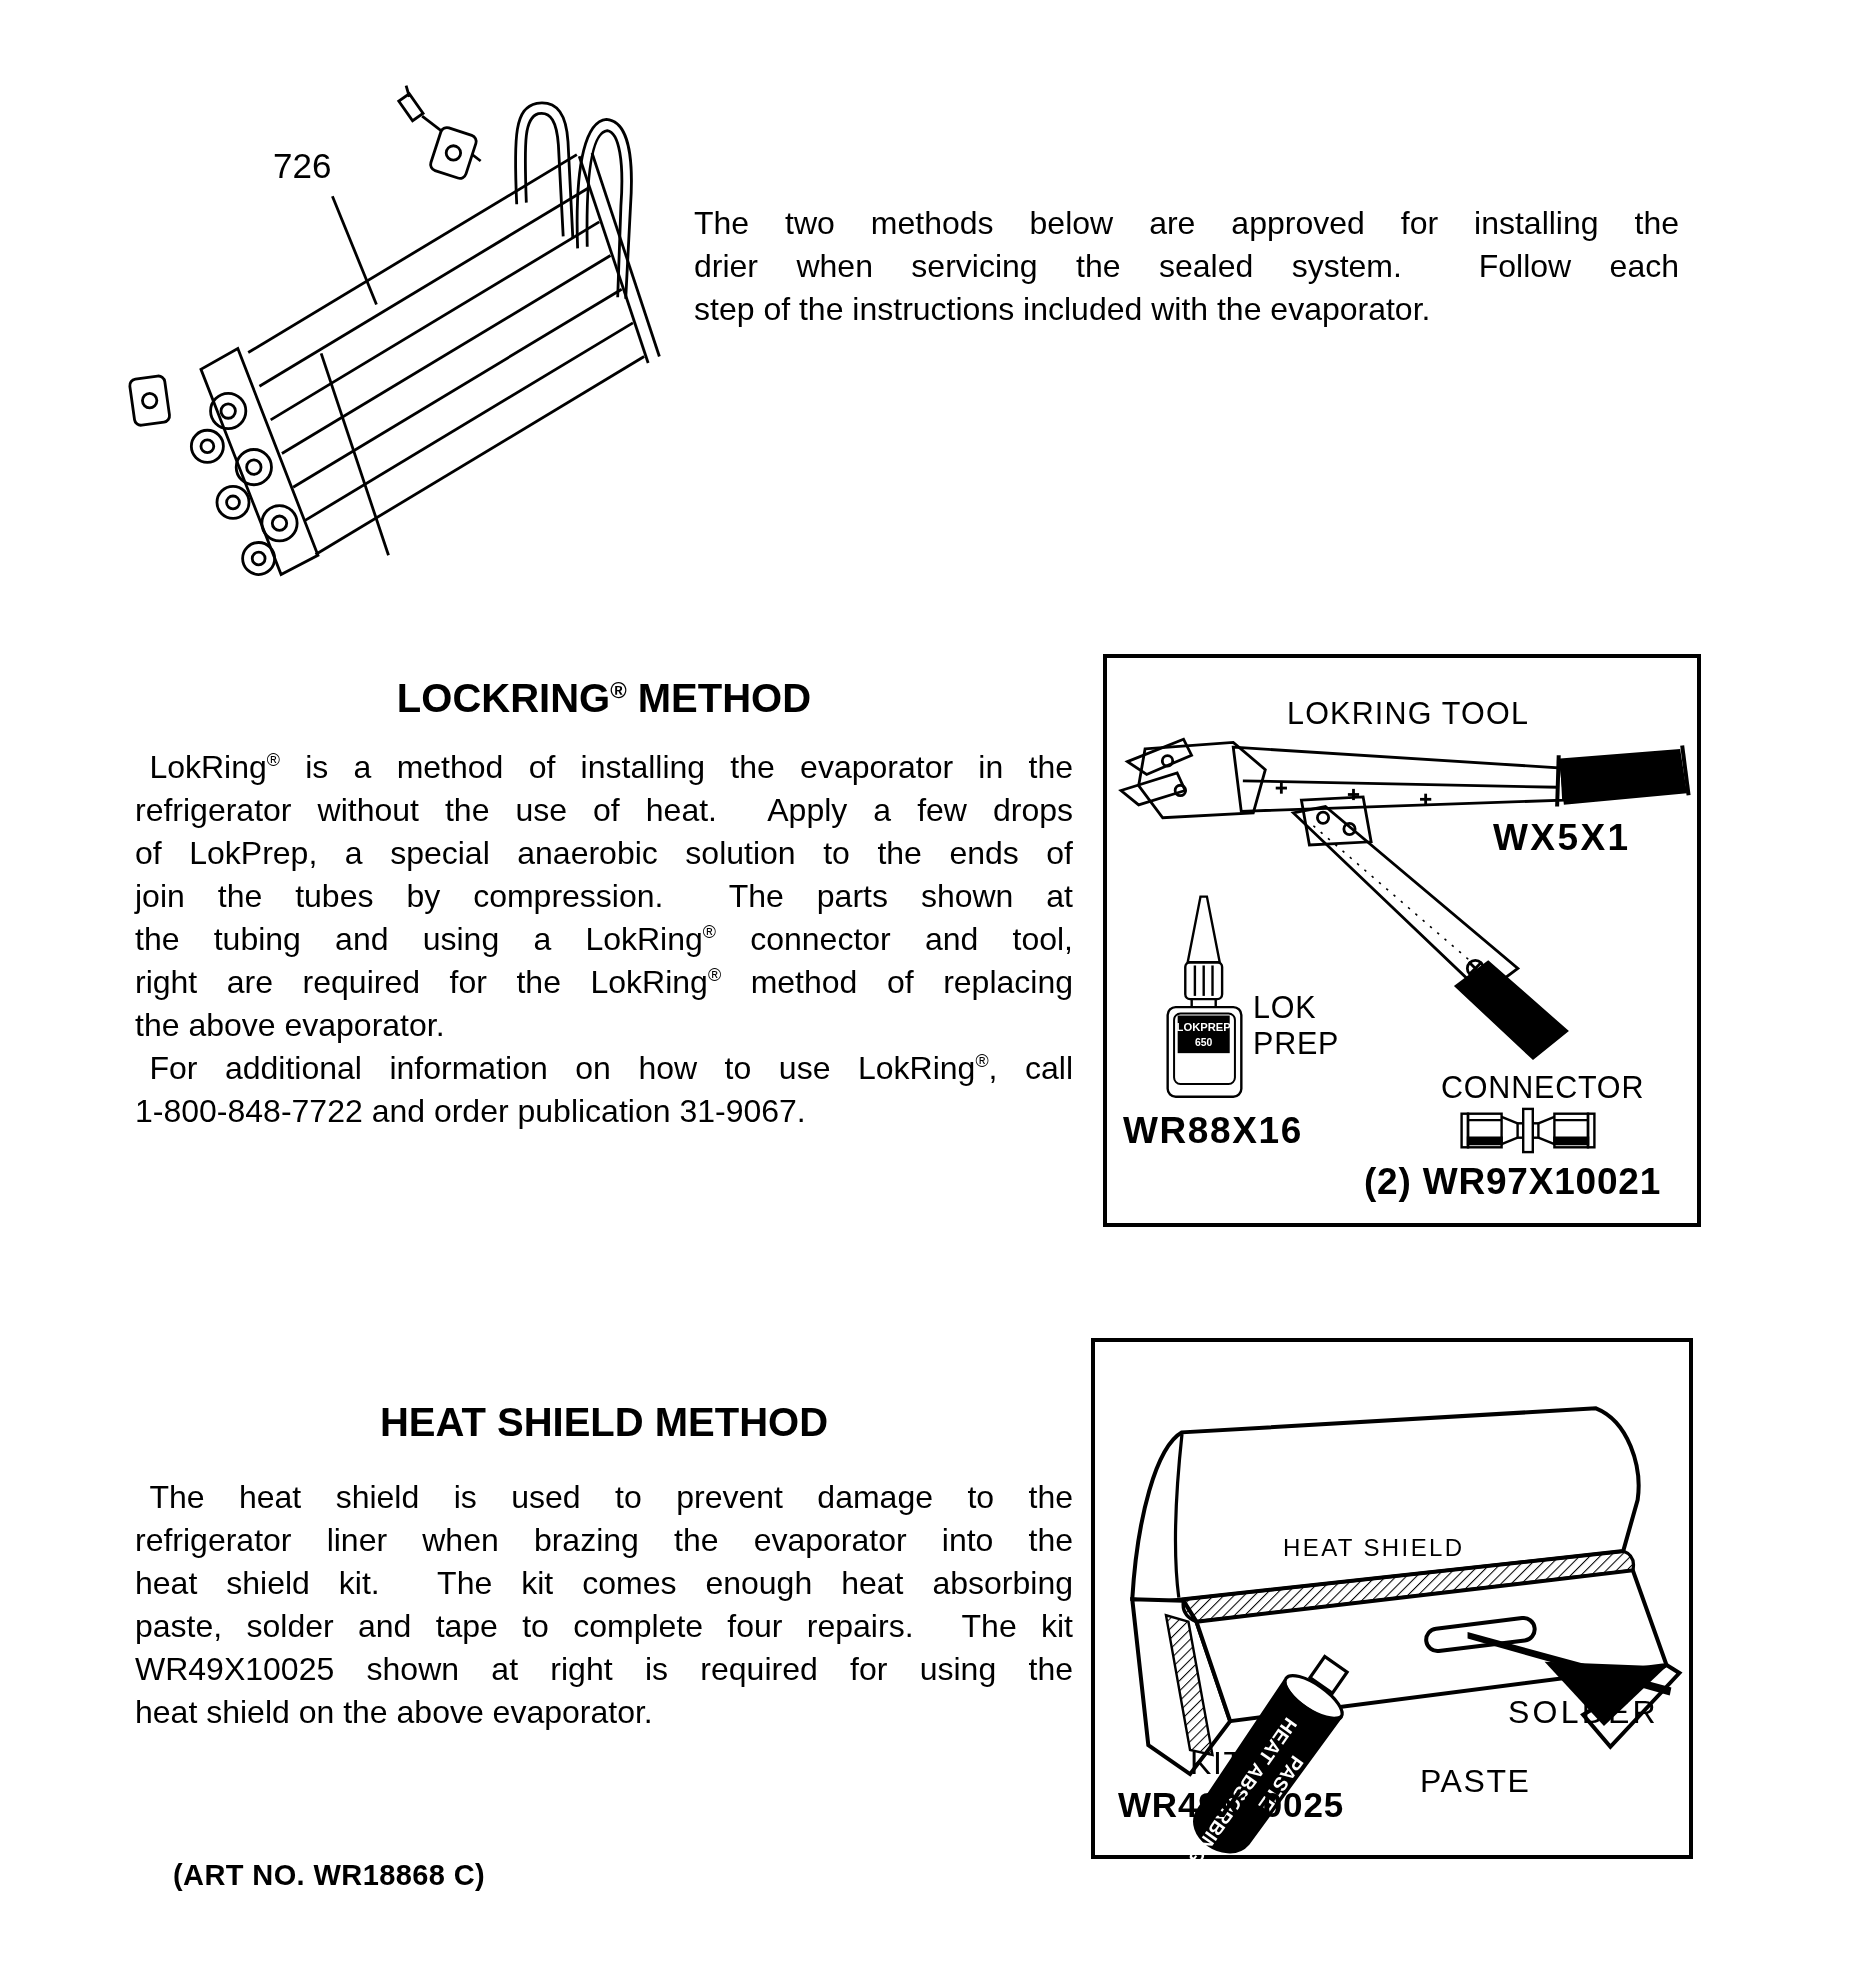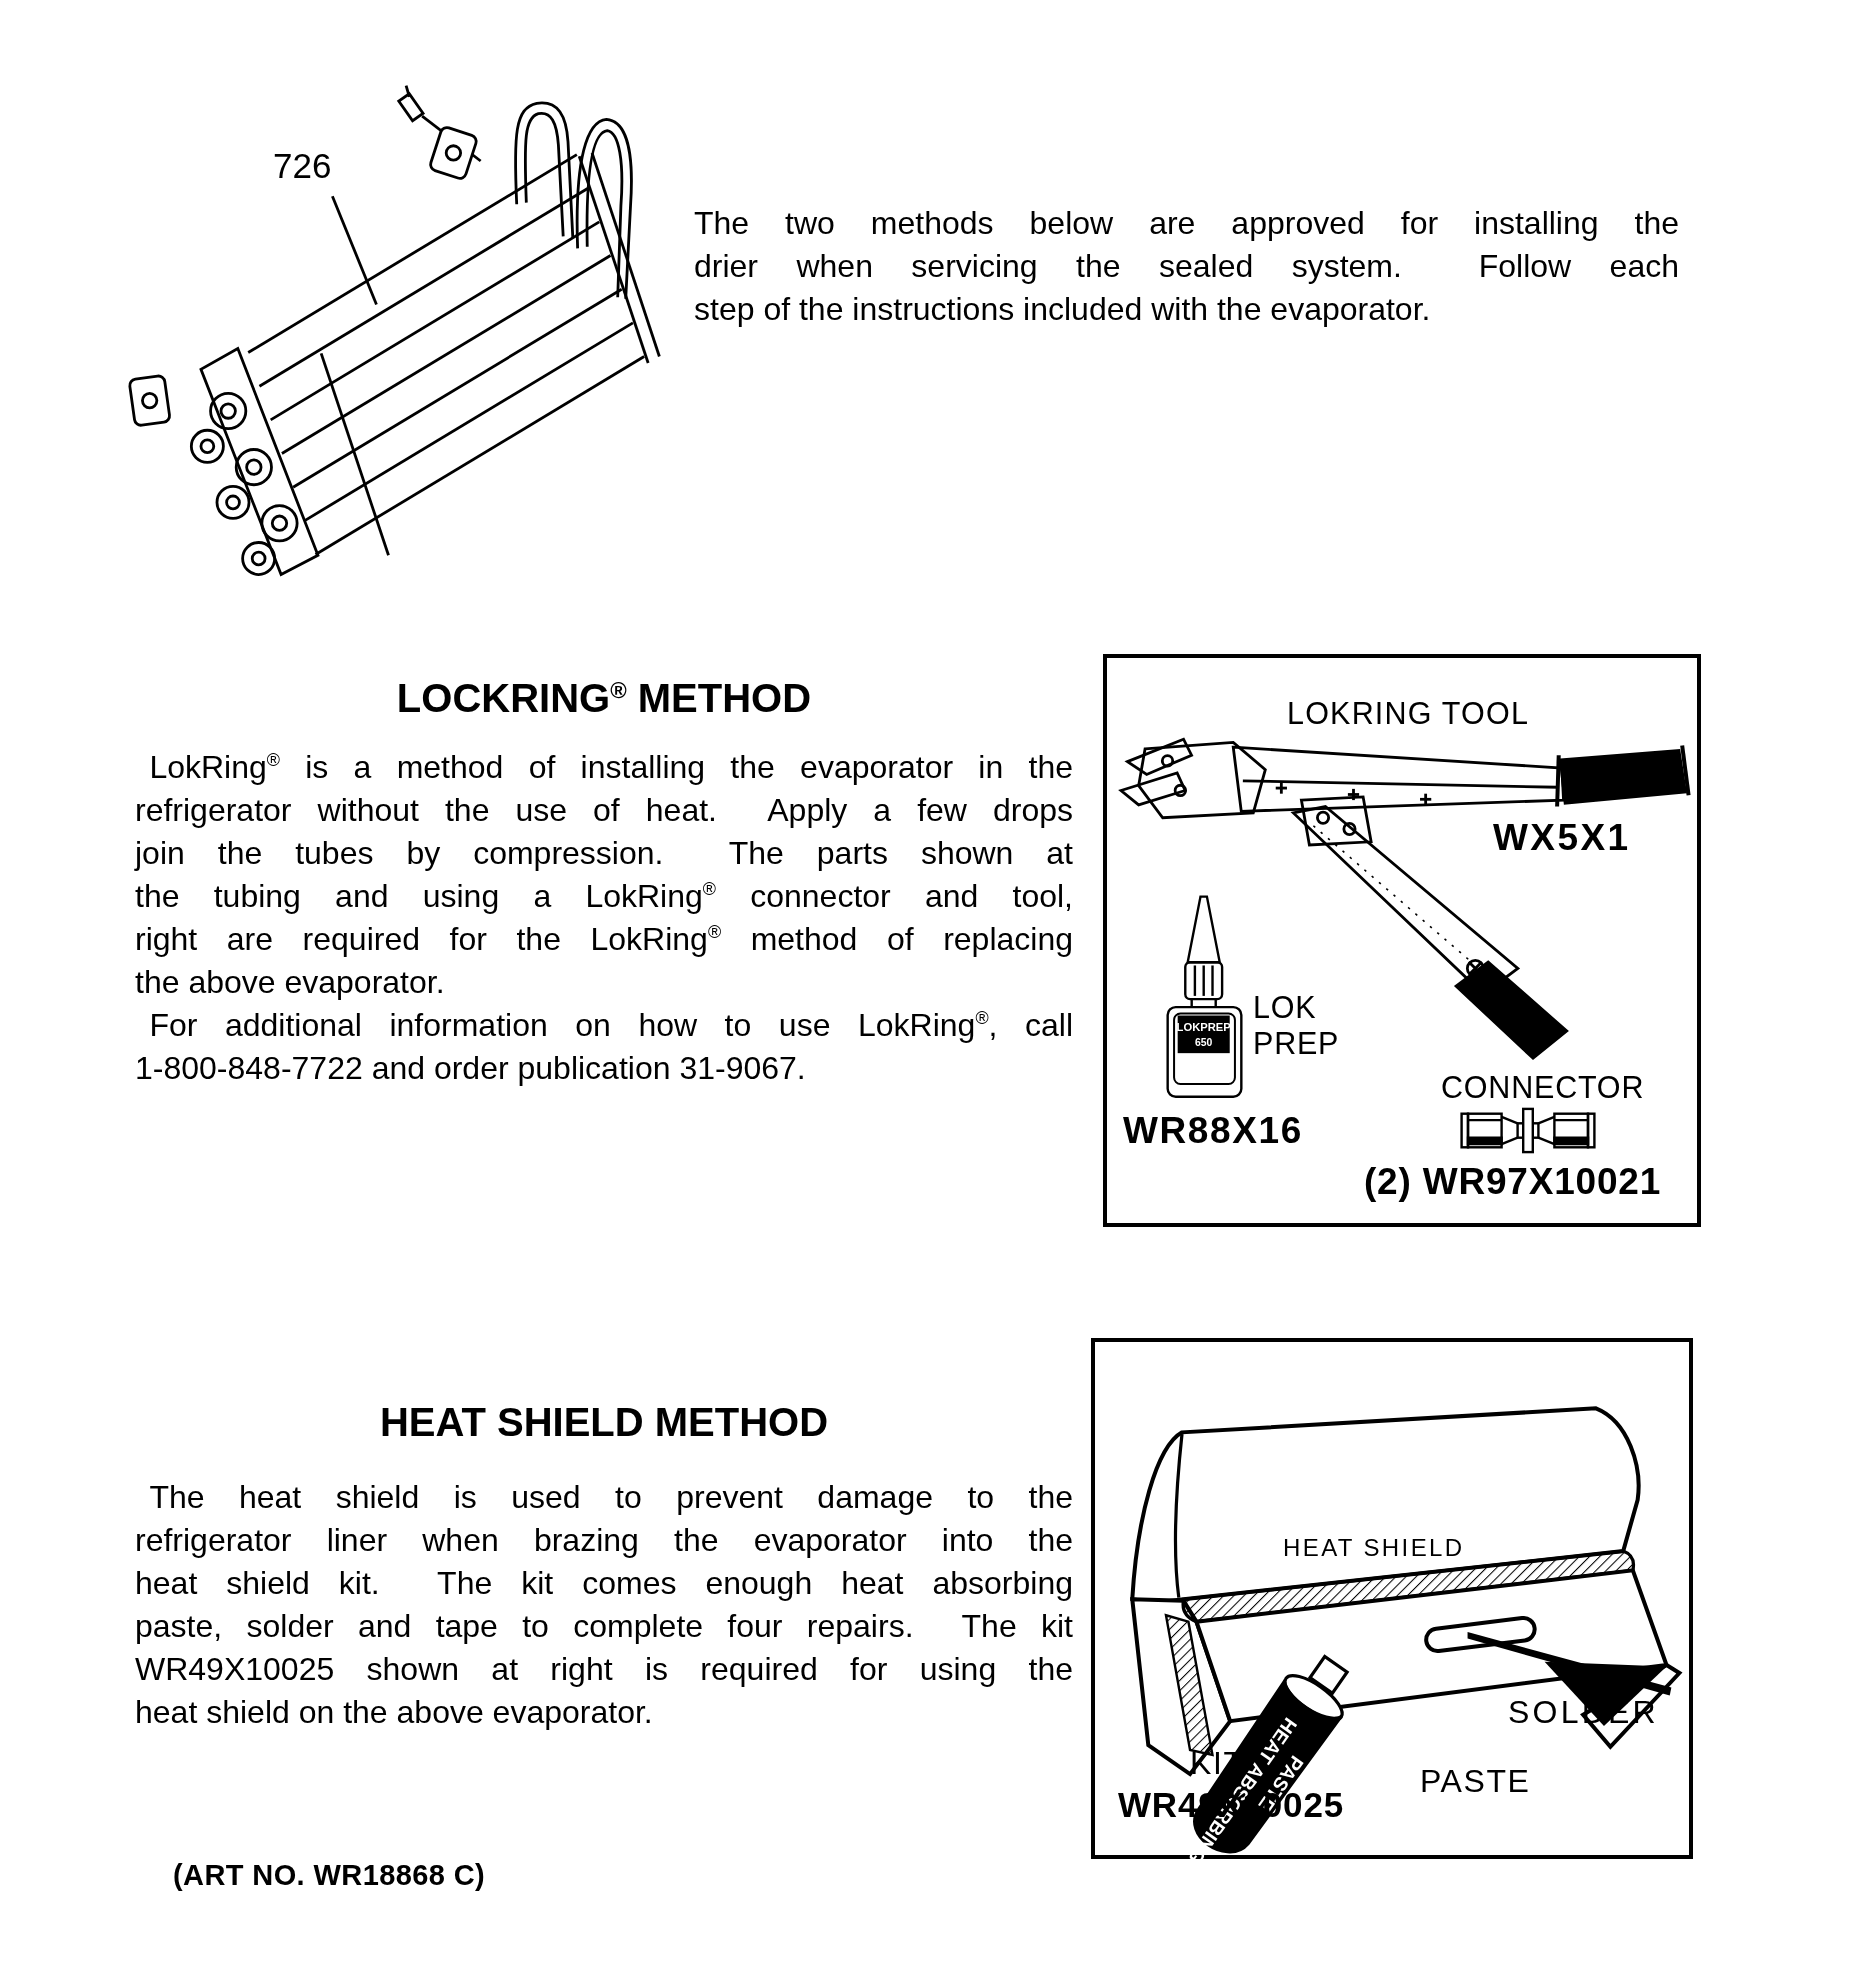--- a/index.html
+++ b/index.html
@@ -78,20 +78,21 @@
       <div class="jline end">step of the instructions included with the evaporator.</div>
     </div>
 
   <div class="abs hd" style="left:135px;top:676px;width:938px;">
     <span>LOCKRING</span><sup>®</sup><span> METHOD</span>
   </div>
 
   <div class="abs body-text" style="left:135px;top:746px;width:938px;">
       <div class="jline ind">LokRing<sup>®</sup> is a method of installing the evaporator in the</div>
       <div class="jline">refrigerator without the use of heat.&nbsp; Apply a few drops</div>
+      <div class="jline">of LokPrep, a special anaerobic solution to the ends of</div>
       <div class="jline">join the tubes by compression.&nbsp; The parts shown at</div>
       <div class="jline">the tubing and using a LokRing<sup>®</sup> connector and tool,</div>
       <div class="jline">right are required for the LokRing<sup>®</sup> method of replacing</div>
       <div class="jline end">the above evaporator.</div>
       <div class="jline ind">For additional information on how to use LokRing<sup>®</sup>, call</div>
       <div class="jline end">1-800-848-7722 and order publication 31-9067.</div>
     </div>
 
   <div class="bx" style="left:1103px;top:654px;width:590px;height:565px;"></div>
 

